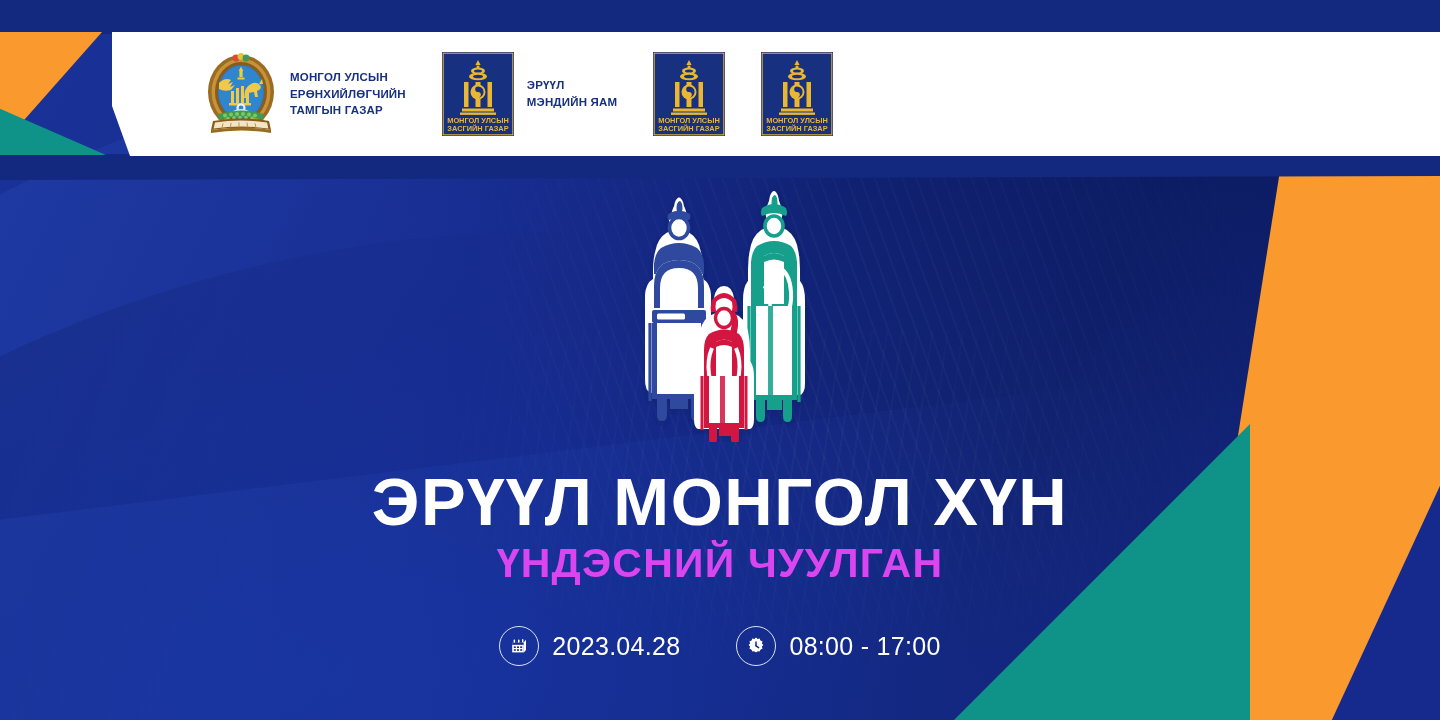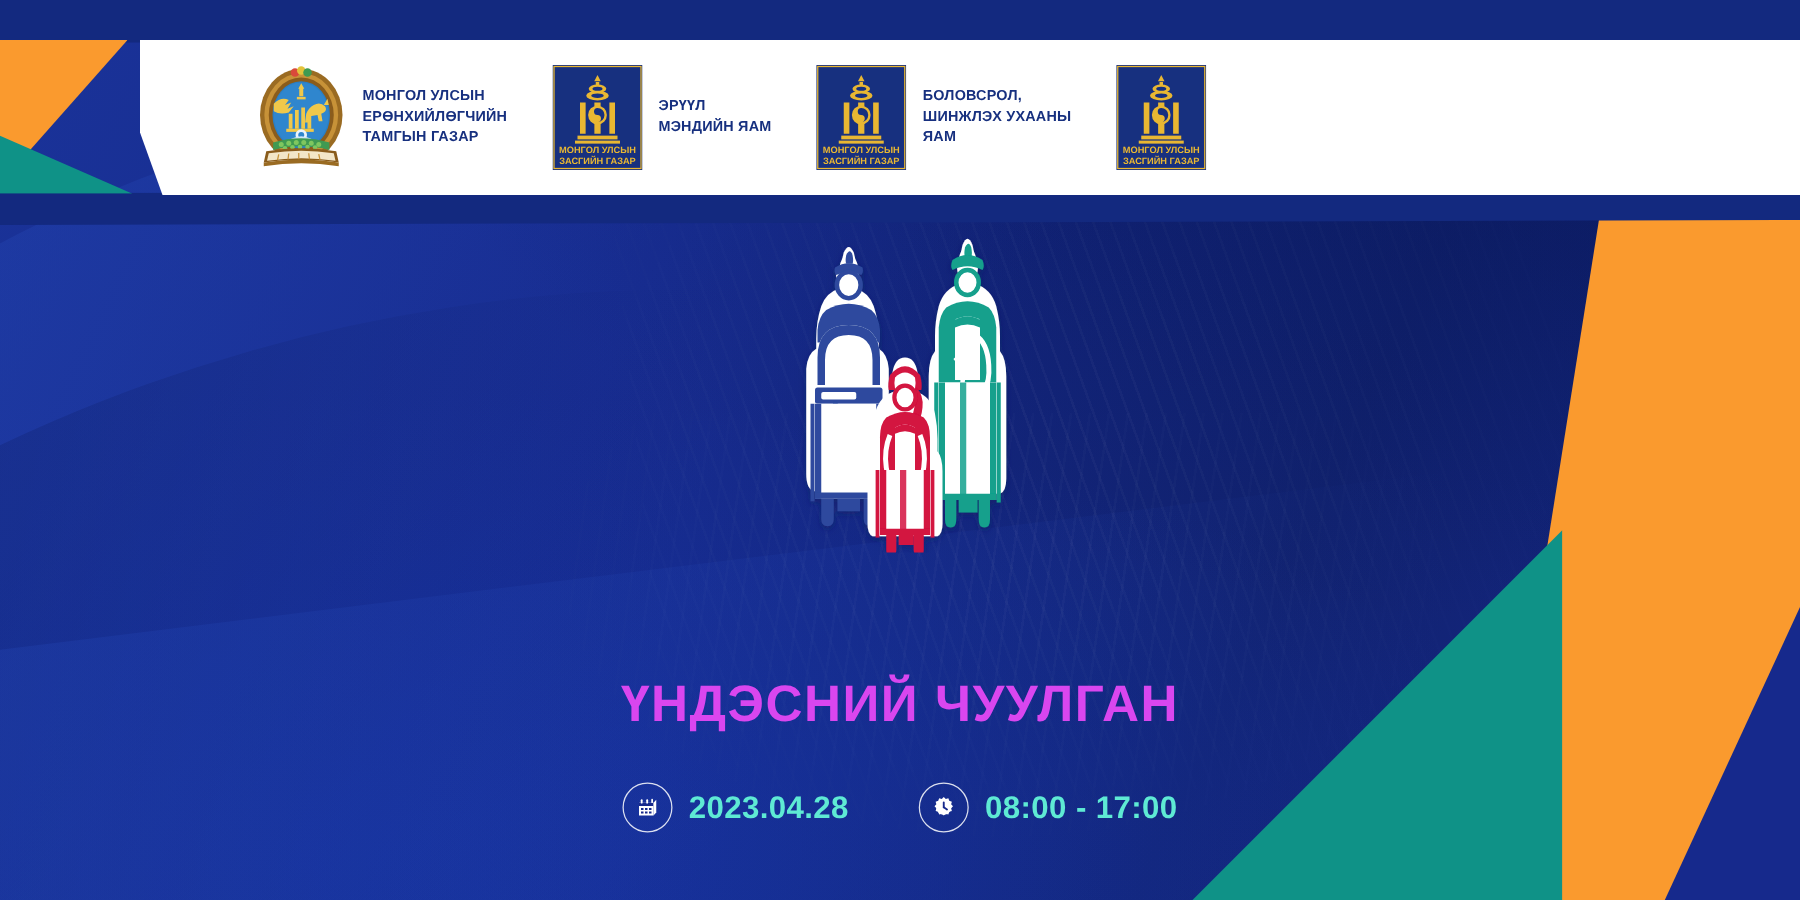--- a/index.html
+++ b/index.html
@@ -142,21 +142,21 @@
   .infobar{
     position:absolute;left:0;top:626px;width:1440px;
     display:flex;justify-content:center;align-items:center;gap:56px;
   }
   .info-item{display:flex;align-items:center;gap:13px;}
   .info-ic{
     width:40px;height:40px;border-radius:50%;
     border:1.6px solid rgba(255,255,255,.85);
     display:flex;align-items:center;justify-content:center;flex:none;
   }
-  .info-tx{color:#5eead4;font-size:25px;font-weight:bold;letter-spacing:.3px;white-space:nowrap;}
+  .info-tx{color:#ffffff;font-size:25px;font-weight:normal;letter-spacing:.3px;white-space:nowrap;}
 </style>
 </head>
 <body>
 
 <div id="stage">
 
   <div class="bg-base"></div>
   <div class="bg-grad-a"></div>
   <div class="sweep sweep-1"></div>
   <div class="sweep sweep-2"></div>
@@ -298,23 +298,20 @@
               <path d="M36 34.4 a5.6 5.6 0 0 1 0 11.2 a2.8 2.8 0 0 0 0 -5.6 a2.8 2.8 0 0 1 0 -5.6 z" fill="#17307f"></path>
               <circle cx="36" cy="37.3" r="1.25" fill="#17307f"></circle>
               <circle cx="36" cy="42.7" r="1.25" fill="#e9b732"></circle>
               <rect x="20" y="56.5" width="32" height="3"></rect>
               <rect x="18" y="60.5" width="36" height="2.4"></rect>
             </g>
             <text x="36" y="70.5" text-anchor="middle" fill="#e9b732" font-family="Liberation Sans, sans-serif" font-size="7.4" font-weight="bold">МОНГОЛ УЛСЫН</text>
             <text x="36" y="79" text-anchor="middle" fill="#e9b732" font-family="Liberation Sans, sans-serif" font-size="7.4" font-weight="bold">ЗАСГИЙН ГАЗАР</text>
           </svg>
         </div>
-        <div class="logo-text">БОЛОВСРОЛ,
-ШИНЖЛЭХ УХААНЫ
-ЯАМ</div>
       </div>
 
       <div class="logo-block">
         <div class="gov-sq">
           <svg width="72" height="84" viewBox="0 0 72 84">
             <rect x="0" y="0" width="72" height="84" fill="#17307f"></rect>
             <rect x="1.2" y="1.2" width="69.6" height="81.6" fill="none" stroke="#e9b732" stroke-width="1"></rect>
             <g fill="#e9b732">
               <polygon points="36,8 38.6,13 33.4,13"></polygon>
               <rect x="34.6" y="13.6" width="2.8" height="3"></rect>
@@ -447,20 +444,21 @@
           <path d="M17 142 l8 0 l0 12 q0 5 -4 5 q-4 0 -4 -5 z" fill="#d3123f"></path>
           <path d="M39 142 l8 0 l0 12 q0 5 -4 5 q-4 0 -4 -5 z" fill="#d3123f"></path>
           <rect x="27" y="142" width="12" height="8" fill="#d3123f"></rect>
           <path d="M10 90 l0 54 M54 90 l0 54" stroke="#d3123f" stroke-width="3" fill="none"></path>
         </g>
 
       </g>
     </svg>
   </div>
 
+  <div class="title-main">ЭРҮҮЛ МОНГОЛ ХҮН</div>
   <div class="title-sub">ҮНДЭСНИЙ ЧУУЛГАН</div>
 
   <div class="infobar">
 
     <div class="info-item">
       <span class="info-ic">
         <svg width="20" height="20" viewBox="0 0 20 20">
           <path d="M3.2 6.2 l11.6 0 l0 10.2 l-11.6 0 z" fill="#ffffff"></path>
           <path d="M3.2 6.2 l11.6 0 l0 2.6 l-11.6 0 z" fill="#16298c"></path>
           <path d="M14.8 6.2 l2.2 -2.4 l0 10.2 l-2.2 2.4 z" fill="#ffffff"></path>

